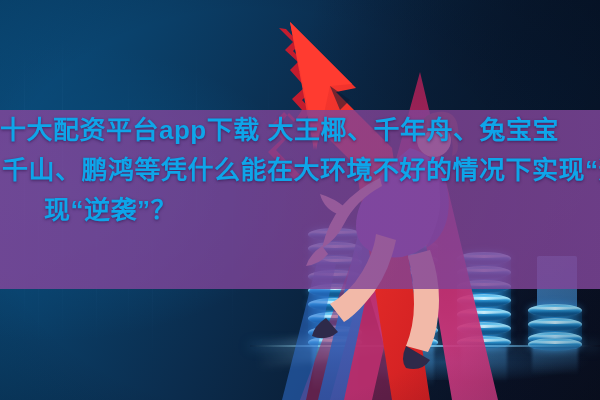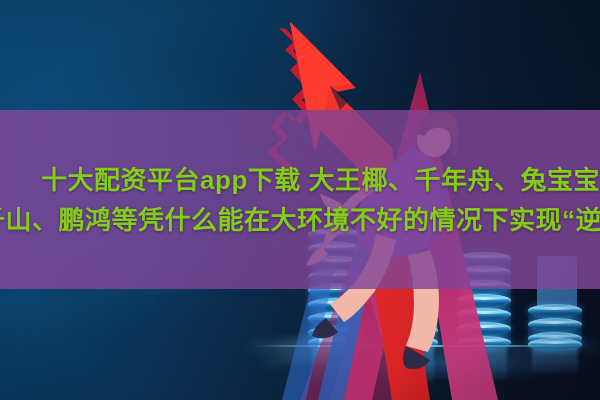--- a/index.html
+++ b/index.html
@@ -80,23 +80,23 @@
     mix-blend-mode:normal;
   }
   .band-inner{
     position:absolute;inset:0;
     background:linear-gradient(90deg,rgba(132,76,158,.24) 0%,rgba(132,76,158,0) 38%,rgba(150,60,120,.10) 72%,rgba(132,76,158,.18) 100%);
   }
 
   
   .headline{
     position:absolute;left:0;right:0;top:110px;height:179px;
-    display:flex;flex-direction:column;align-items:flex-end;justify-content:flex-start;
-    padding-top:50px;box-sizing:border-box;
-    color:#84cc16;
+    display:flex;flex-direction:column;align-items:flex-start;justify-content:flex-start;
+    box-sizing:border-box;
+    color:#0ea5e9;
     font-weight:bold;
     font-size:26px;
     line-height:40px;
     letter-spacing:.5px;
     white-space:nowrap;
     text-shadow:0 1px 3px rgba(35,10,55,.55);
   }
   .hl-line{display:block;}
   .hl-line.l2{transform:translateX(2px);}
   .hl-line.l3{transform:translateX(44px);}
@@ -247,15 +247,16 @@
 
   <div class="bg-vign"></div>
 
   <div class="band">
     <div class="band-inner"></div>
   </div>
 
   <div class="headline">
     <span class="hl-line l1">十大配资平台app下载 大王椰、千年舟、兔宝宝</span>
     <span class="hl-line l2">千山、鹏鸿等凭什么能在大环境不好的情况下实现“逆</span>
+    <span class="hl-line l3">现“逆袭”？</span>
   </div>
 
 </div>
 
 </body></html>

